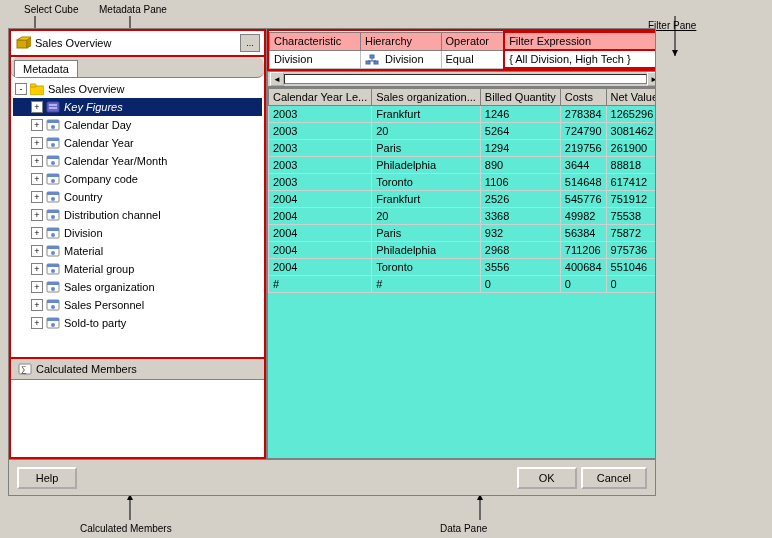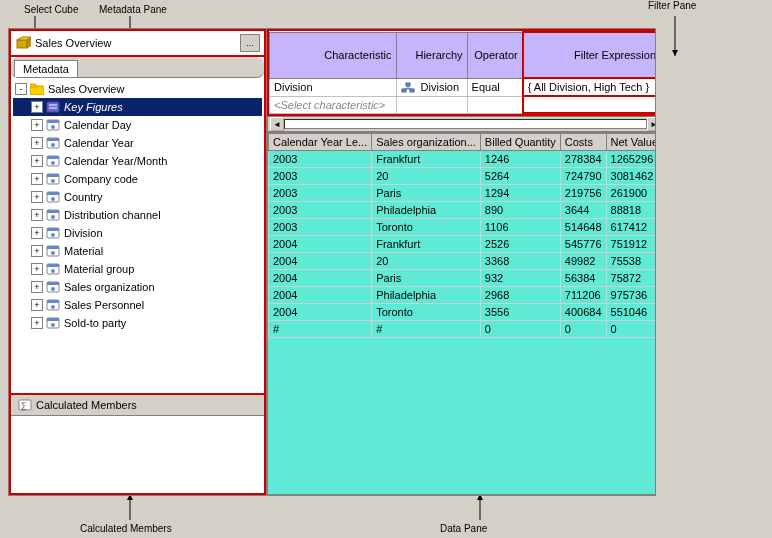--- a/index.html
+++ b/index.html
@@ -216,26 +216,26 @@
       background: #fff;
       overflow: hidden;
     }
 
     .filter-table {
       width: 100%;
       border-collapse: collapse;
     }
 
     .filter-table th {
-      background: #c4b5fd;
+      background: #fca5a5;
       border: 1px solid #808080;
-      padding: 16px 4px;
+      padding: 2px 4px;
       font-size: 11px;
       font-weight: normal;
-      text-align: right;
+      text-align: left;
     }
 
     .filter-table td {
       border: 1px solid #c0c0c0;
       padding: 2px 4px;
       font-size: 11px;
     }
 
     
     .scrollbar-area {
@@ -337,21 +337,21 @@
 <body>
 
 <div class="outer-labels">
 
   <div class="label-box" style="top:4px; left:24px;">
     <span>Select Cube</span>
   </div>
   <div class="label-box" style="top:4px; left:99px;">
     <span>Metadata Pane</span>
   </div>
-  <div class="label-box" style="top:0; left:648px;">
+  <div class="label-box" style="top:20px; left:648px;text-decoration:underline;">
     <span>Filter Pane</span>
   </div>
 
   <svg style="position:absolute;top:0;left:0;width:772px;height:538px;pointer-events:none;">
 
     <line x1="35" y1="16" x2="35" y2="56" stroke="#000" stroke-width="1"></line>
     <polygon points="35,56 32,50 38,50" fill="#000"></polygon>
 
     <line x1="130" y1="16" x2="130" y2="56" stroke="#000" stroke-width="1"></line>
     <polygon points="130,56 127,50 133,50" fill="#000"></polygon>
@@ -618,26 +618,20 @@
                       <rect x="9" y="7" width="4" height="3" fill="#6688cc" stroke="#446699" stroke-width="1"></rect>
                       <line x1="7" y1="4" x2="7" y2="7" stroke="#446699" stroke-width="1"></line>
                       <line x1="3" y1="7" x2="11" y2="7" stroke="#446699" stroke-width="1"></line>
                     </svg>
                   </span>
                   <span>Division</span>
                 </td>
                 <td>Equal</td>
                 <td style="border: 2px solid #cc0000;">{ All Division, High Tech }</td>
               </tr>
-              <tr>
-                <td style="color:#888; font-style:italic;">&lt;Select characteristic&gt;</td>
-                <td></td>
-                <td></td>
-                <td style="border: 2px solid #cc0000;"></td>
-              </tr>
             </tbody>
           </table>
         </div>
 
         <div class="scrollbar-area">
           <div class="scrollbar-arrow">◄</div>
           <div class="scrollbar-track"></div>
           <div class="scrollbar-arrow">►</div>
         </div>
 
@@ -729,14 +723,20 @@
                   <td>0</td>
                   <td>0</td>
                   <td>0</td>
                 </tr>
               </tbody>
           </table>
         </div>
       </div>
     </div>
 
+    <div class="button-row">
+      <button class="btn">Help</button>
+      <div style="flex:1;"></div>
+      <button class="btn" style="margin-right:4px;">OK</button>
+      <button class="btn">Cancel</button>
+    </div>
   </div>
 </div>
 
 </body></html>

